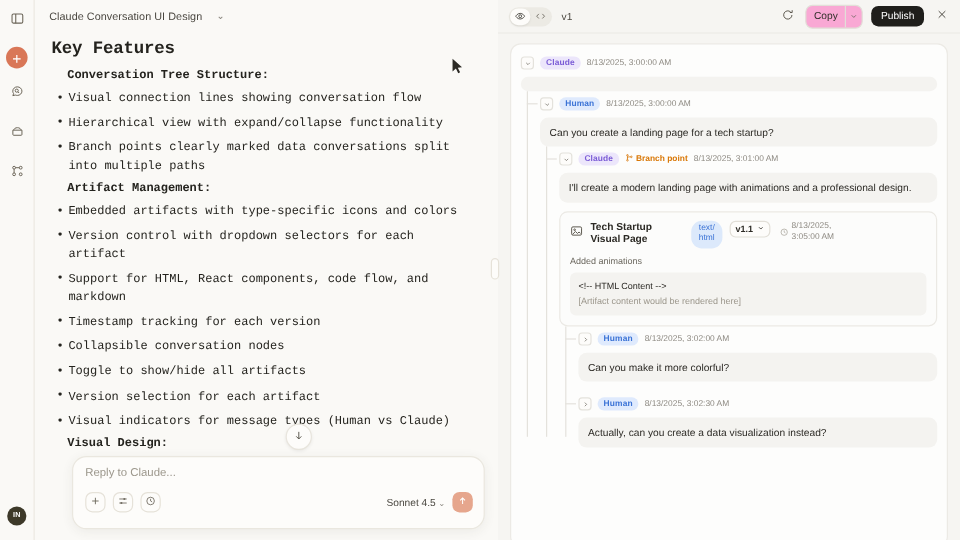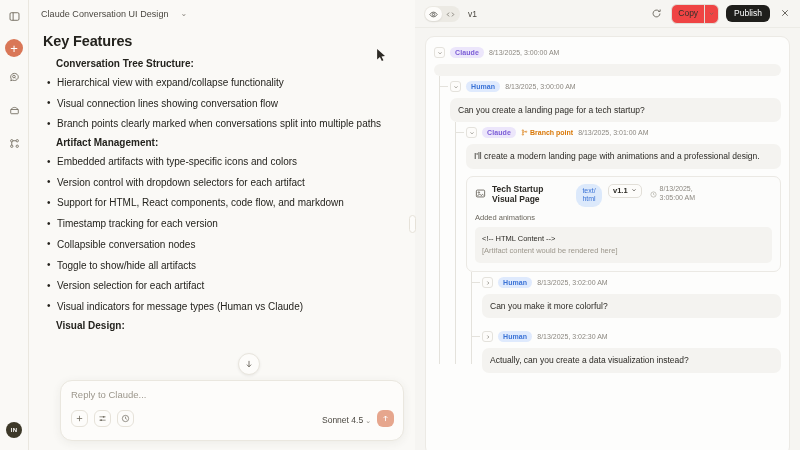--- a/index.html
+++ b/index.html
@@ -55,21 +55,21 @@
     height: 27px; display: flex; align-items: center;
     padding: 0 0 0 12px; gap: 12px;
   }
   .doc-title {
     font-size: 9px; color: #4a4740; letter-spacing: .05px;
   }
   .chev-sm { color: #8c8880; font-size: 8px; line-height: 1; }
 
   .doc-body {
     padding: 6px 24px 0 14px;
-    font-family: Liberation Sans, sans-serif;
+    font-family: Liberation Mono, monospace;
     color: #24231e;
     height: 360px; overflow: hidden;
   }
   .doc-h1 { font-size: 14.5px; font-weight: 700; margin-bottom: 9px; letter-spacing: -.15px; }
   .doc-h2 { font-size: 10px; font-weight: 700; margin: 9px 0 6px 0; }
   .doc-h2:first-child { margin-top: 0; margin-left: 13px; }
   ul.doc-list { list-style: none; }
   ul.doc-list li {
     font-size: 10px; line-height: 1.52; margin-bottom: 5.5px;
     padding-left: 14px; position: relative;
@@ -147,21 +147,21 @@
     width: 17px; height: 14px; border-radius: 8px;
     display: flex; align-items: center; justify-content: center;
     color: #6b675e;
   }
   .tg.active { background: #fdfcfa; box-shadow: 0 1px 2px rgba(0,0,0,.08); color: #33312b; }
   .ver-label { font-size: 8.5px; color: #4a4740; margin-left: 8px; }
   .ap-head-right { margin-left: auto; display: flex; align-items: center; gap: 7px; }
   .icon-btn { width: 15px; height: 15px; display: flex; align-items: center; justify-content: center; color: #5c584e; }
   .copy-group {
     display: flex; align-items: center; height: 20px;
-    border: 1px solid #e2dfd8; border-radius: 6px; background: #ef4444;
+    border: 1px solid #e2dfd8; border-radius: 6px; background: #f9a8d4;
     overflow: hidden;
   }
   .copy-label { font-size: 8.5px; color: #33312b; padding: 0 6px; line-height: 15px; }
   .copy-div { width: 1px; height: 100%; background: #e2dfd8; }
   .copy-chev { width: 13px; display: flex; align-items: center; justify-content: center; color: #6b675e; }
   .publish-btn {
     background: #1f1e1b; color: #fff; border-radius: 6px;
     font-size: 8.5px; padding: 4px 8px; line-height: 1;
   }
   .close-x { color: #4a4740; font-size: 11px; line-height: 1; padding: 0 1px; }
@@ -304,23 +304,23 @@
       <span class="doc-title">Claude Conversation UI Design</span>
       <span class="chev-sm">⌄</span>
     </div>
 
     <div class="doc-body">
       <div class="doc-h1">Key Features</div>
 
       <div>
         <div class="doc-h2">Conversation Tree Structure:</div>
         <ul class="doc-list">
+          <li>Visual connection lines showing conversation flow</li>
           <li>Hierarchical view with expand/collapse functionality</li>
-          <li>Visual connection lines showing conversation flow</li>
-          <li>Branch points clearly marked when conversations split into multiple paths</li>
+          <li>Branch points clearly marked data conversations split into multiple paths</li>
         </ul>
       </div>
 
       <div>
         <div class="doc-h2">Artifact Management:</div>
         <ul class="doc-list">
           <li>Embedded artifacts with type-specific icons and colors</li>
           <li>Version control with dropdown selectors for each artifact</li>
           <li>Support for HTML, React components, code flow, and markdown</li>
           <li>Timestamp tracking for each version</li>

